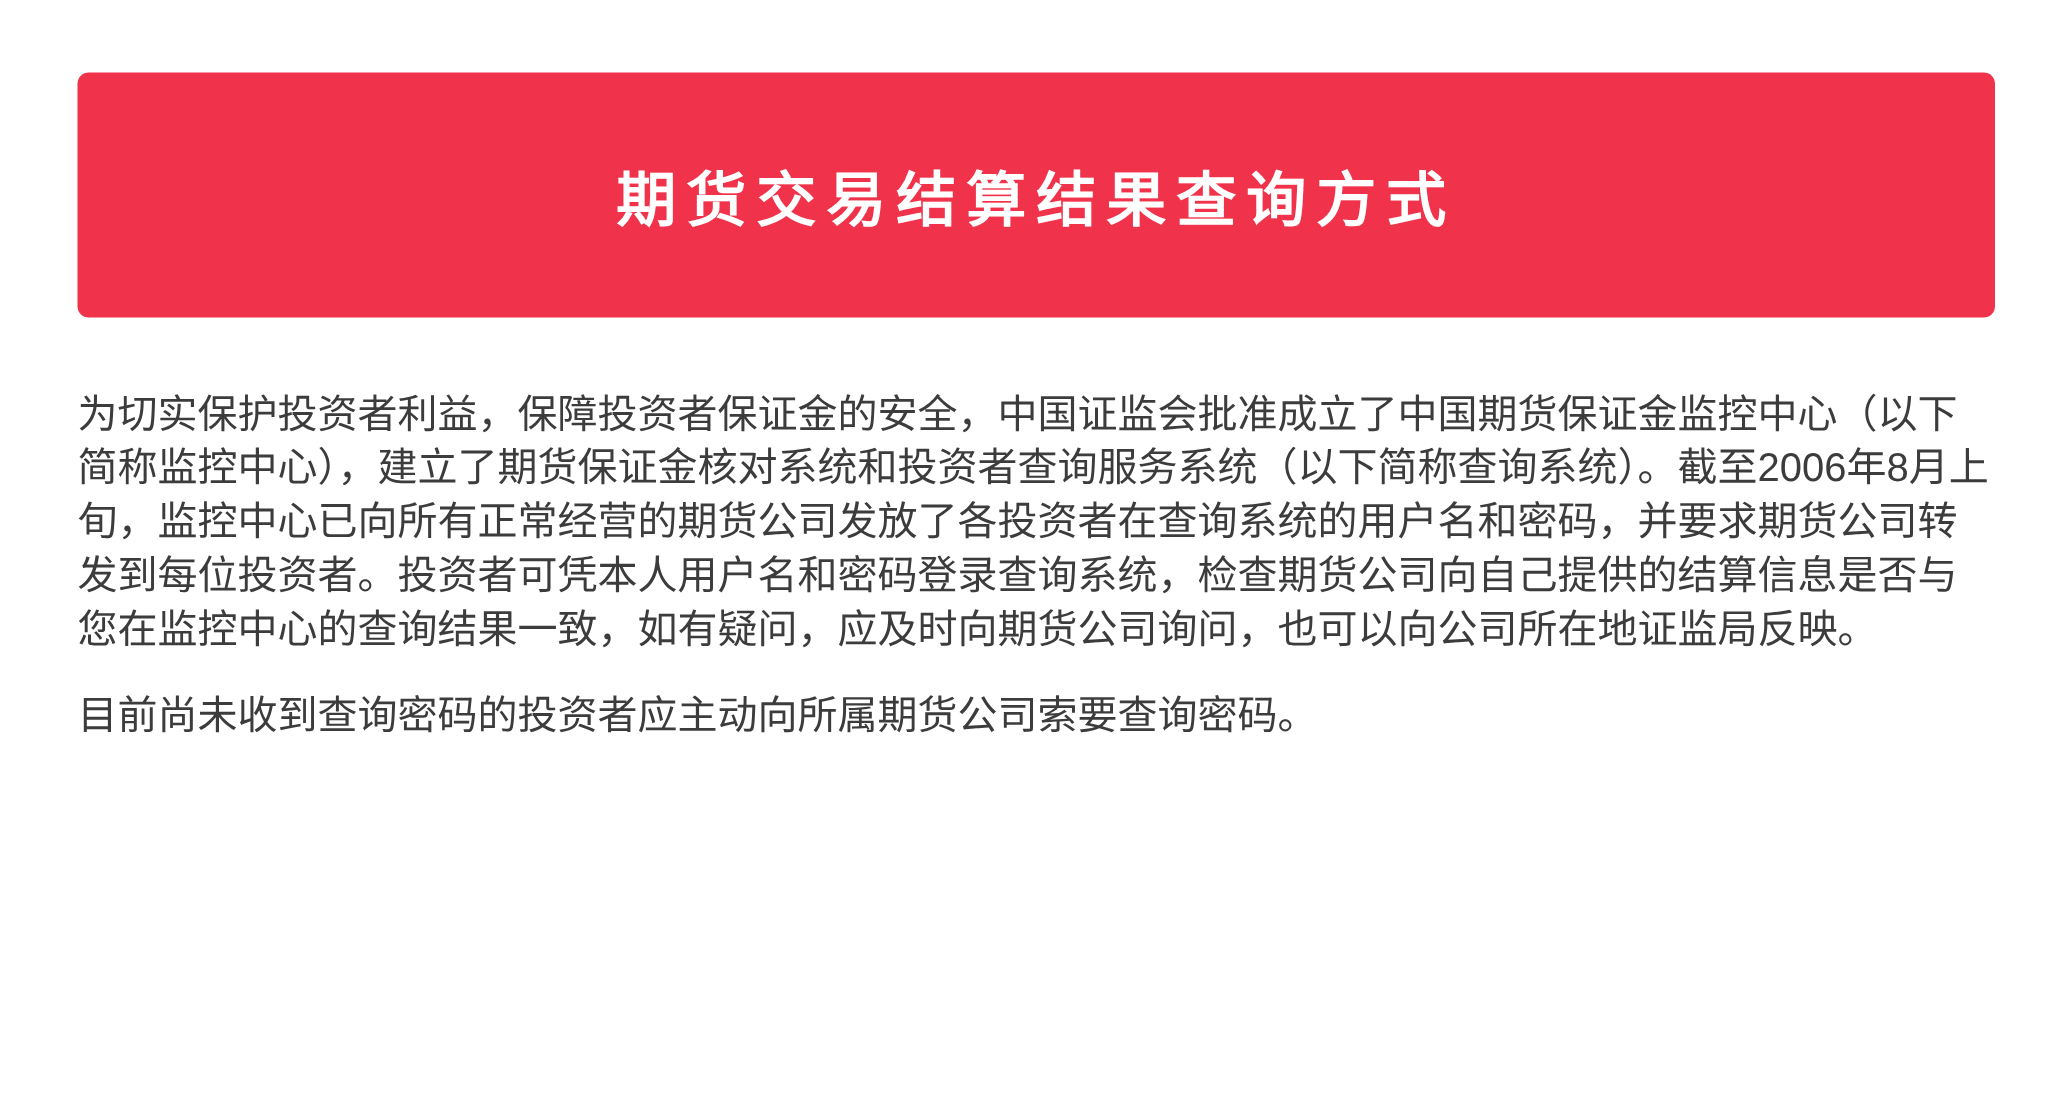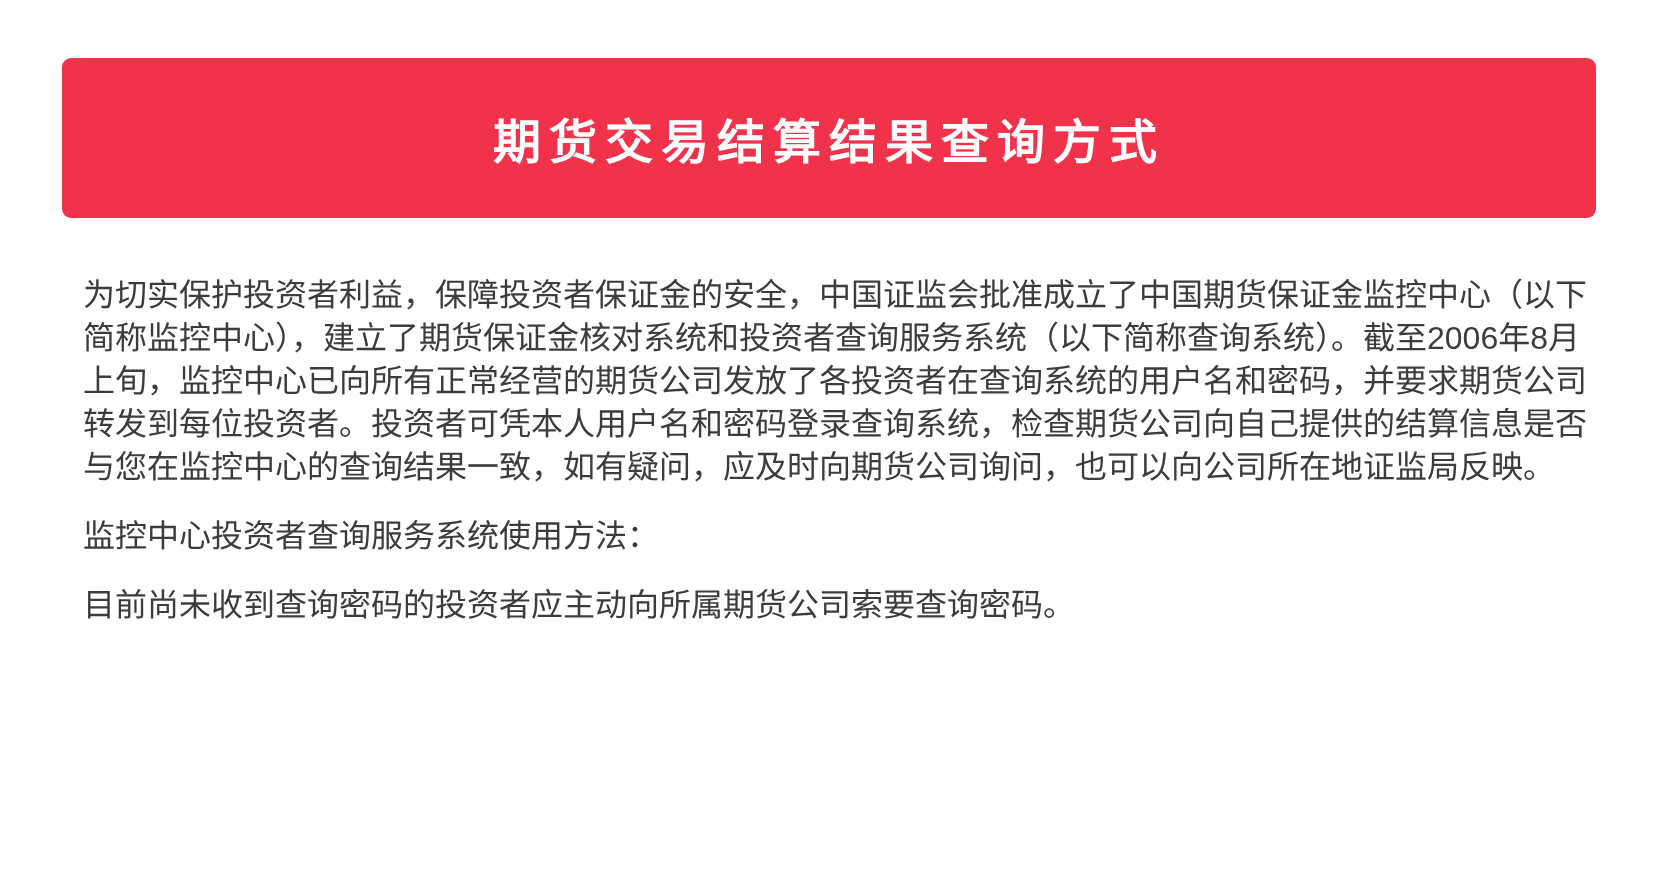--- a/index.html
+++ b/index.html
@@ -6,52 +6,50 @@
     margin: 0;
     padding: 0;
     background: #ffffff;
     width: 1656px;
     height: 896px;
     overflow: hidden;
     font-family: "Liberation Sans", "DejaVu Sans", sans-serif;
   }
   .banner {
     margin: 58px 60px 0 62px;
-    height: 160px;
+    height: 196px;
     background: #F0334B;
     border-radius: 9px;
     display: flex;
     align-items: center;
     justify-content: center;
   }
   .banner-title {
     margin: 0;
     color: #ffffff;
     font-size: 48px;
     font-weight: 700;
     letter-spacing: 8px;
     white-space: nowrap;
   }
   .content {
     padding: 56px 60px 0 62px;
     color: #3C3C3C;
-    margin-left: 21px;
   }
   .content p {
     margin: 0 0 26px 0;
     font-size: 32px;
     line-height: 43px;
     text-align: left;
     word-break: break-all;
   }
 </style>
 </head>
 <body>
 
 <div class="banner">
   <h1 class="banner-title">期货交易结算结果查询方式</h1>
 </div>
 
 <div class="content">
   <p>为切实保护投资者利益，保障投资者保证金的安全，中国证监会批准成立了中国期货保证金监控中心（以下简称监控中心），建立了期货保证金核对系统和投资者查询服务系统（以下简称查询系统）。截至2006年8月上旬，监控中心已向所有正常经营的期货公司发放了各投资者在查询系统的用户名和密码，并要求期货公司转发到每位投资者。投资者可凭本人用户名和密码登录查询系统，检查期货公司向自己提供的结算信息是否与您在监控中心的查询结果一致，如有疑问，应及时向期货公司询问，也可以向公司所在地证监局反映。</p>
-  <p>监控中心投资者查询服务系统使用方法：</p>
   <p>目前尚未收到查询密码的投资者应主动向所属期货公司索要查询密码。</p>
 </div>
 
 </body></html>

